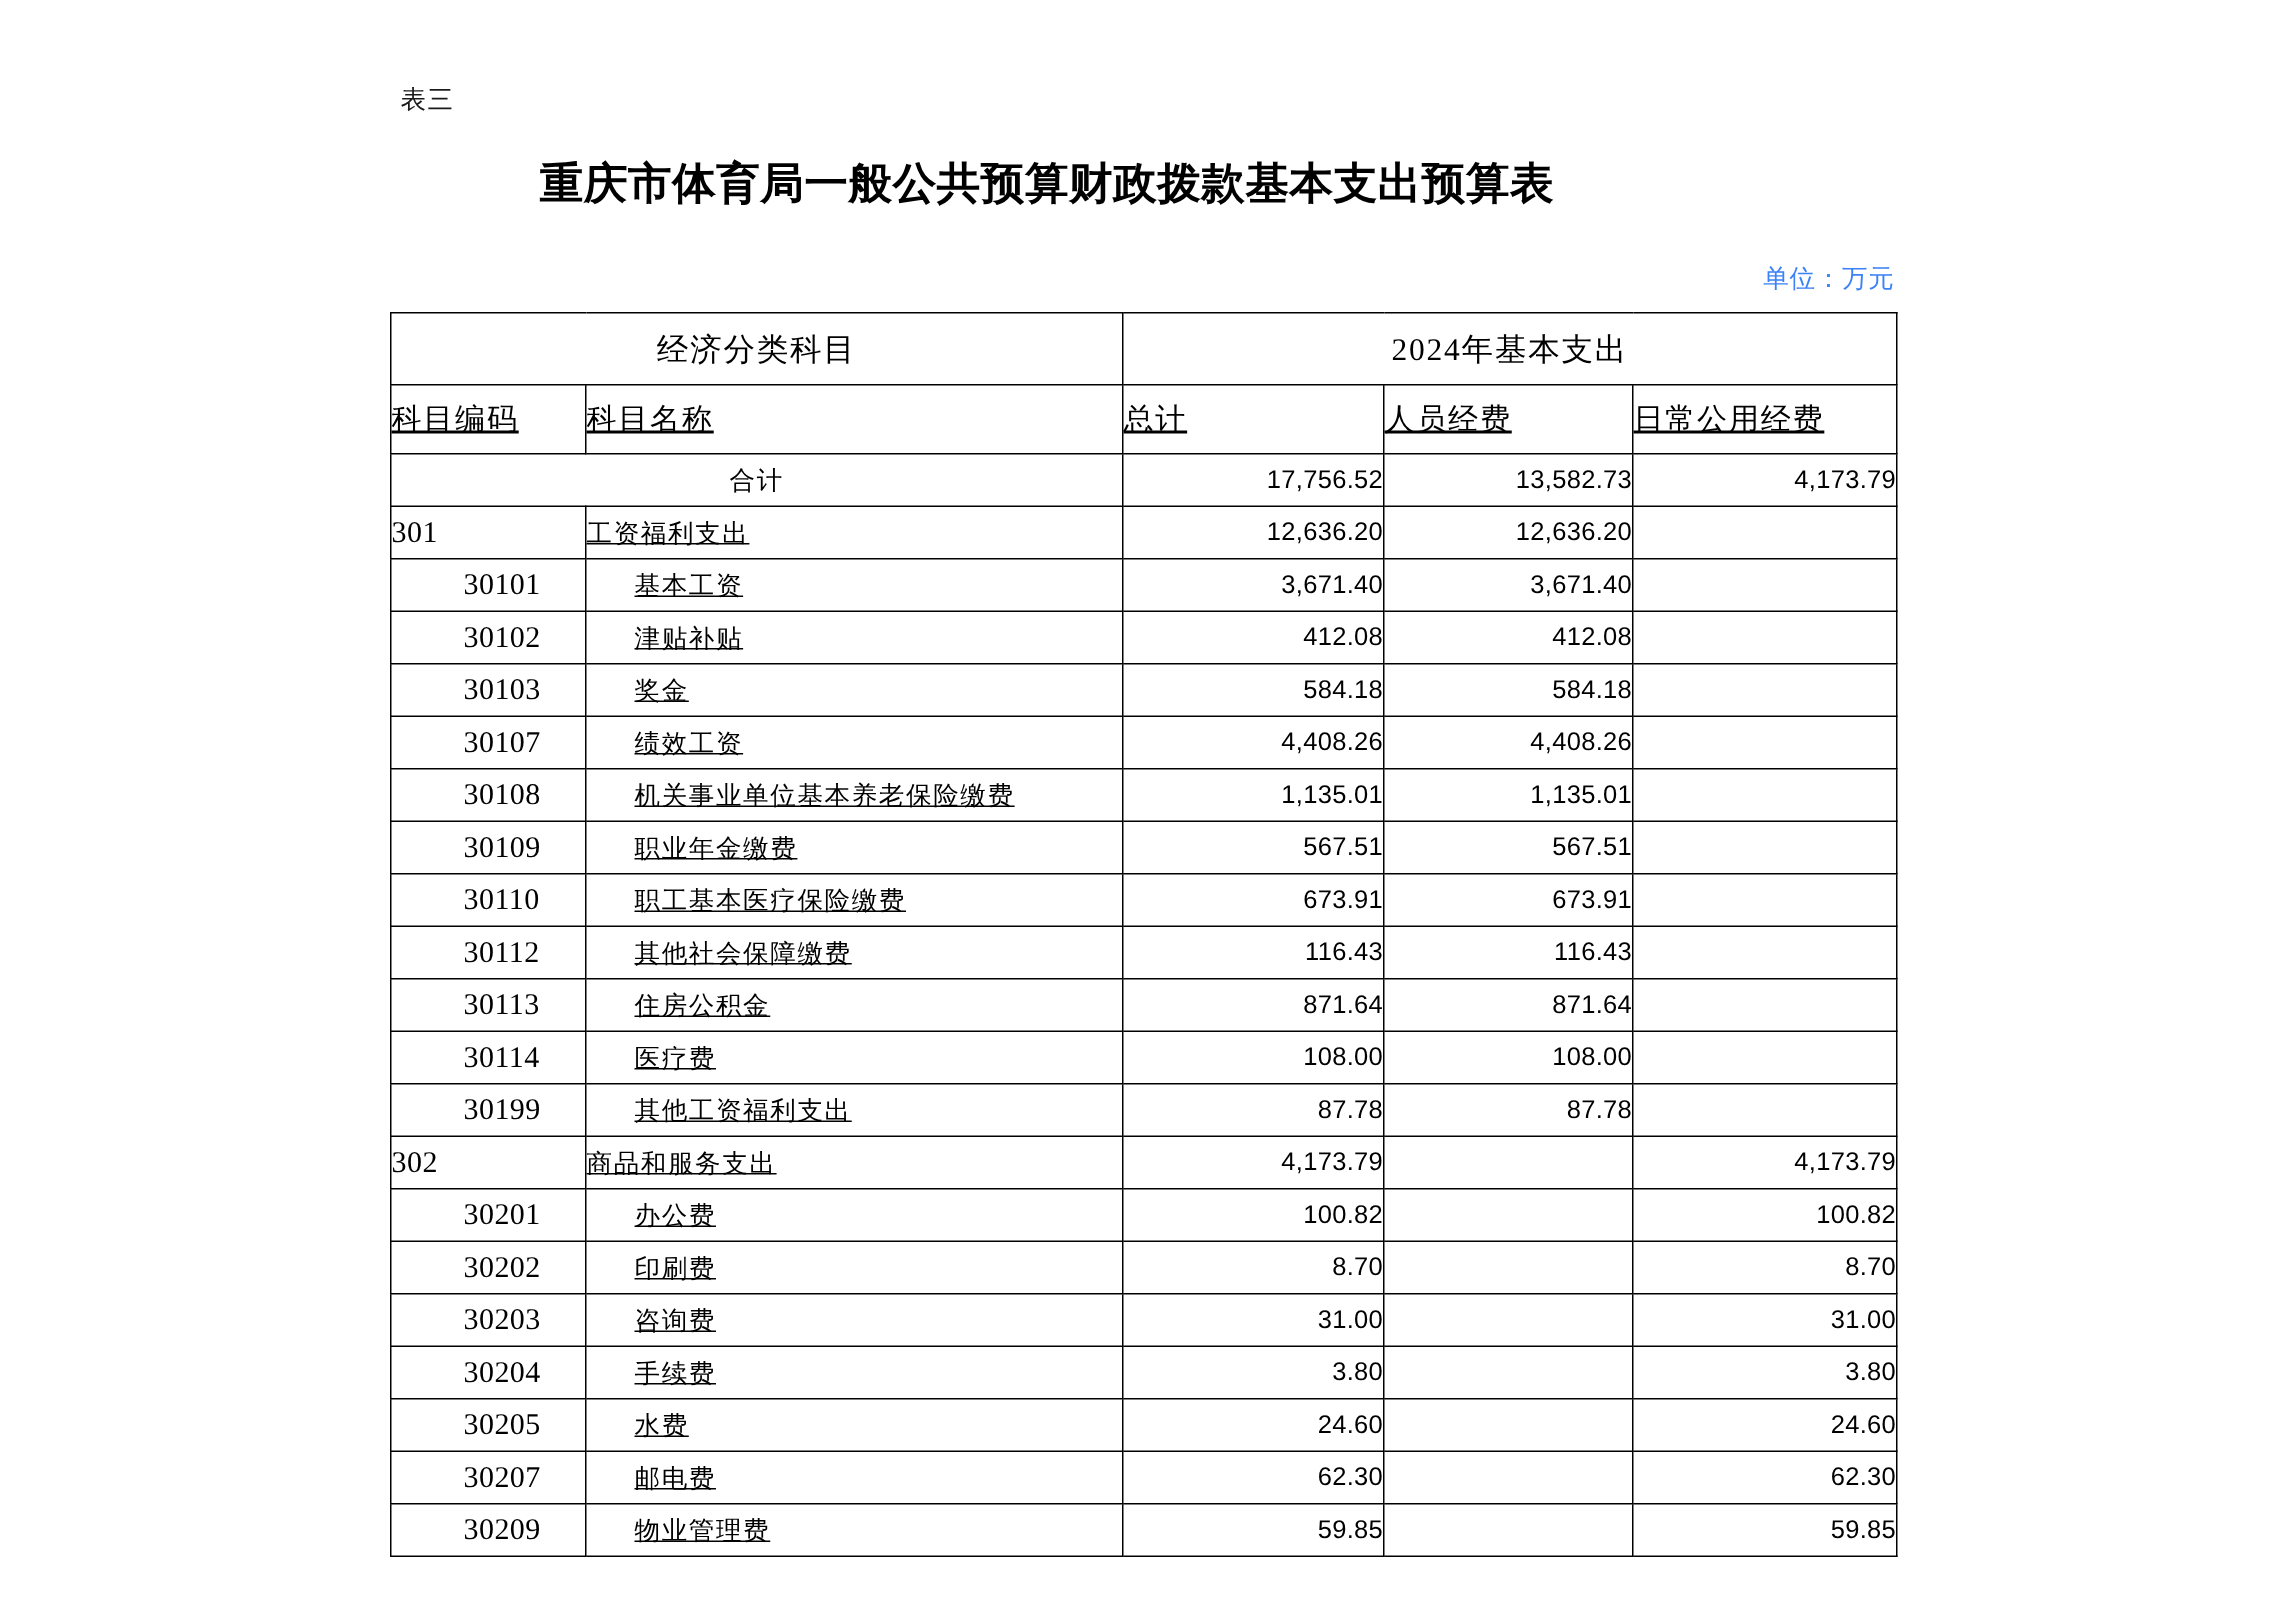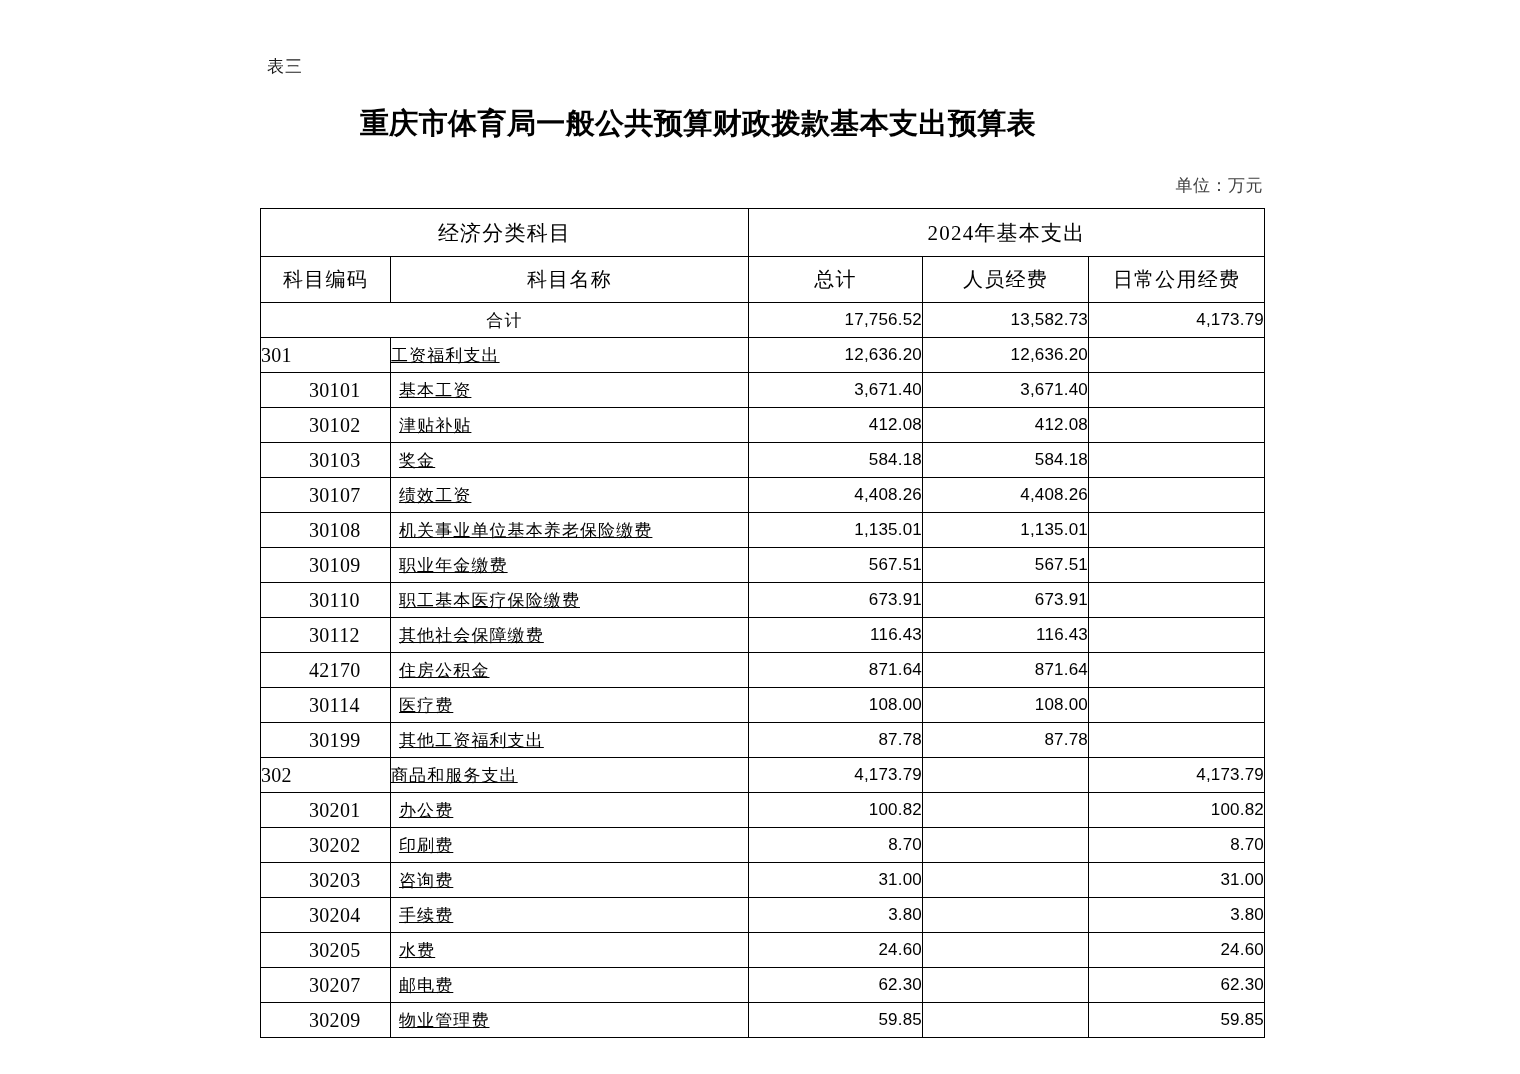--- a/index.html
+++ b/index.html
@@ -52,21 +52,21 @@
   }
 
   
   .unit-note {
     position: absolute;
     right: 257px;
     top: 174px;
     font-size: 17px;
     line-height: 24px;
     letter-spacing: 0.5px;
-    color: #404040;
+    color: #3b82f6;
     white-space: nowrap;
   }
 
   
   .table-wrap {
     position: absolute;
     left: 260px;
     top: 208px;
     width: 1004px;
   }
@@ -94,43 +94,43 @@
   col.c-daily { width: 176px; }
 
   .hdr-top td {
     height: 47px;
     text-align: center;
     font-size: 21px;
     letter-spacing: 1.2px;
   }
   .hdr-sub td {
     height: 45px;
-    text-align: center;
     font-size: 20px;
     letter-spacing: 1.2px;
+    text-decoration: underline;
   }
 
   .row td { height: 34px; }
 
   .cell-code {
     padding-left: 8px;
     font-size: 20px;
     letter-spacing: 0.3px;
     white-space: nowrap;
   }
   .cell-code.lvl2 { padding-left: 48px; }
 
   .cell-name {
     padding-left: 9px;
     font-size: 17px;
     letter-spacing: 1.1px;
     white-space: nowrap;
     text-decoration: underline;
   }
-  .cell-name.lvl2 { padding-left: 8px; }
+  .cell-name.lvl2 { padding-left: 32px; }
 
   .cell-total-row {
     text-align: center;
     font-size: 17px;
     letter-spacing: 1.2px;
   }
 
   .cell-num {
     text-align: right;
     padding-right: 6px;
@@ -237,21 +237,21 @@
             <td class="cell-num"></td>
           </tr>
           <tr class="row">
             <td class="cell-code lvl2">30112</td>
             <td class="cell-name lvl2">其他社会保障缴费</td>
             <td class="cell-num">116.43</td>
             <td class="cell-num">116.43</td>
             <td class="cell-num"></td>
           </tr>
           <tr class="row">
-            <td class="cell-code lvl2">42170</td>
+            <td class="cell-code lvl2">30113</td>
             <td class="cell-name lvl2">住房公积金</td>
             <td class="cell-num">871.64</td>
             <td class="cell-num">871.64</td>
             <td class="cell-num"></td>
           </tr>
           <tr class="row">
             <td class="cell-code lvl2">30114</td>
             <td class="cell-name lvl2">医疗费</td>
             <td class="cell-num">108.00</td>
             <td class="cell-num">108.00</td>

